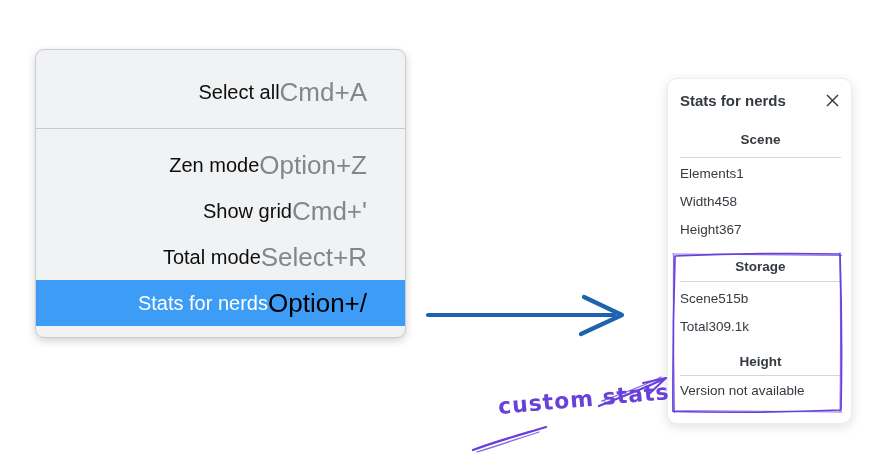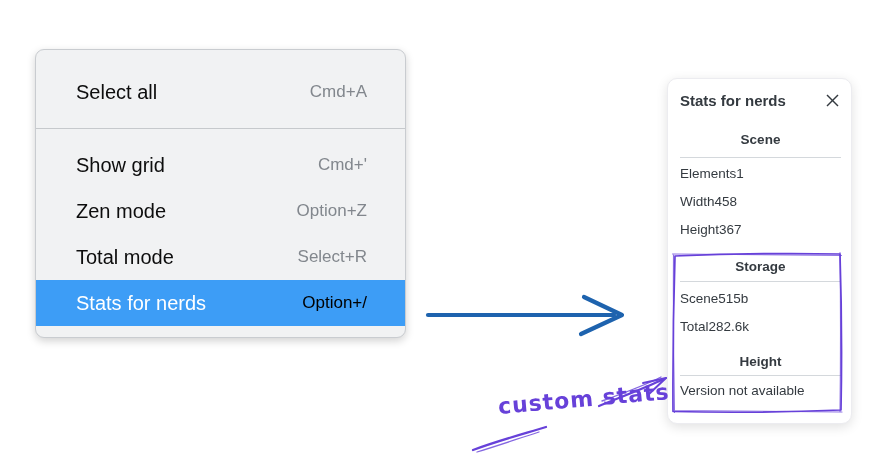--- a/index.html
+++ b/index.html
@@ -9,24 +9,24 @@
   }
 
   
   .menu{
     position:absolute;left:35px;top:49px;width:371px;box-sizing:border-box;
     background:#f1f2f3;border:1px solid #c9ccd0;border-radius:9px;
     box-shadow:0 3px 8px rgba(0,0,0,.18);
     padding:19px 0 11px 0;font-size:20px;color:#0d0d0d;
   }
   .menu-item{
-    height:46px;display:flex;align-items:center;justify-content:space-between;
+    height:46px;display:flex;align-items:center;justify-content:flex-end;
     padding:0 38px 0 40px;cursor:default;
   }
-  .menu-item .shortcut{color:#82878d;font-size:17px;}
+  .menu-item .shortcut{color:#82878d;font-size:26px;}
   .menu-item.selected{background:#3d9df6;color:#ffffff;}
   .menu-item.selected .shortcut{color:#000000;}
   .menu-divider{height:1px;background:#c6c9cc;margin:13px 0;}
 
   
   .panel{
     position:absolute;left:667px;top:78px;width:185px;height:346px;box-sizing:border-box;
     background:#ffffff;border:1px solid #ececf0;border-radius:10px;
     box-shadow:0 3px 12px rgba(0,0,0,.12);
     padding:10px 10px 0 12px;color:#343a40;font-size:13.5px;
@@ -58,26 +58,26 @@
 
 <div class="canvas">
 
   <div class="menu">
     <div class="menu-item">
       <span>Select all</span>
       <span class="shortcut">Cmd+A</span>
     </div>
     <div class="menu-divider"></div>
     <div class="menu-item">
+      <span>Zen mode</span>
+      <span class="shortcut">Option+Z</span>
+    </div>
+    <div class="menu-item">
       <span>Show grid</span>
       <span class="shortcut">Cmd+'</span>
-    </div>
-    <div class="menu-item">
-      <span>Zen mode</span>
-      <span class="shortcut">Option+Z</span>
     </div>
     <div class="menu-item">
       <span>Total mode</span>
       <span class="shortcut">Select+R</span>
     </div>
     <div class="menu-item selected">
       <span>Stats for nerds</span>
       <span class="shortcut">Option+/</span>
     </div>
   </div>
@@ -109,21 +109,21 @@
     </div>
 
     <div class="section-header sh-storage">Storage</div>
     <hr class="rule2">
     <div class="stat-row">
       <span>Scene</span>
       <span>515b</span>
     </div>
     <div class="stat-row">
       <span>Total</span>
-      <span>282.6k</span>
+      <span>309.1k</span>
     </div>
 
     <div class="section-header sh-version">Height</div>
     <hr class="rule3">
     <div class="note">Version not available</div>
   </div>
 
   <svg class="overlay" viewBox="0 0 873 461">
 
     <g>

